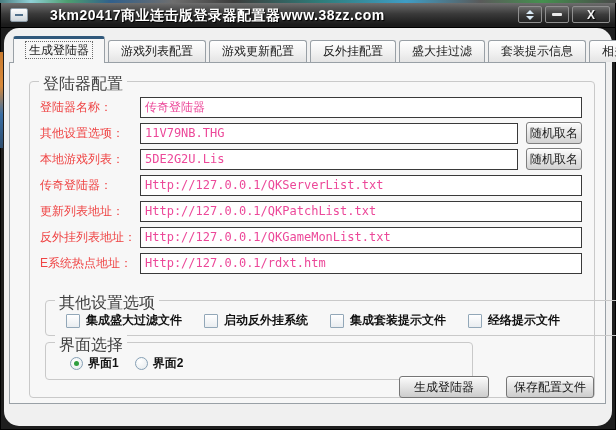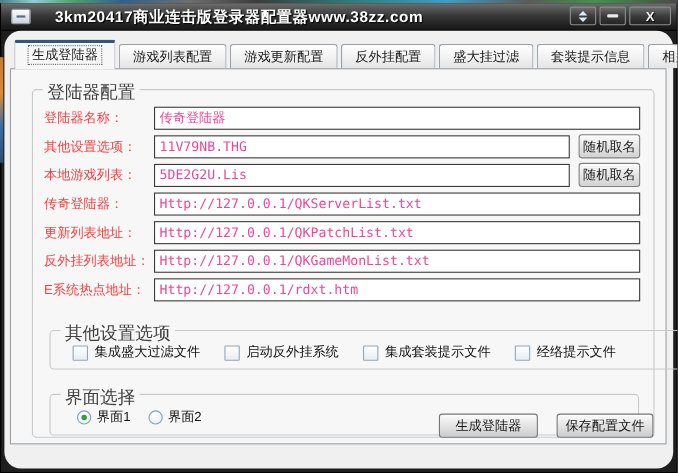--- a/index.html
+++ b/index.html
@@ -90,21 +90,21 @@
   
   .groupbox {
     position:absolute; border:1px solid #c9c9c9; border-radius:4px; background:transparent;
   }
   .groupbox > .gb-title {
     position:absolute; top:-8px; left:9px; padding:0 4px;
     background:#f7f7f7; font-size:16px; color:#404040; white-space:nowrap;font-family:Liberation Serif, serif;
   }
   .gb-main  { left:19px; top:18px;  width:566px; height:317px; }
   .gb-opts  { left:15px; top:218px; width:580px; height:36px; }
-  .gb-ui    { left:15px; top:260px; width:536px; height:38px;margin-top:16px; }
+  .gb-ui    { left:15px; top:260px; width:428px; height:38px; }
 
   
   .rows { position:absolute; left:10px; top:14px; width:542px; }
   .frow { display:flex; align-items:center; height:22px; margin-bottom:4px; }
   .frow-label { width:100px; flex:none; font-size:12px; color:#ef4444; white-space:nowrap; }
   .frow input {
     flex:1; height:21px; border:1px solid #3a3a3a; background:#fff;
     font:12px "DejaVu Sans Mono","Liberation Mono",monospace; color:#ec4899;
     padding:0 4px; border-radius:0; outline:none;
   }
@@ -117,21 +117,21 @@
   }
 
   
   .opt-row { position:absolute; left:20px; top:11px; display:flex; align-items:center; gap:22px; }
   .opt-item { display:flex; align-items:center; cursor:default; }
   .checkbox {
     width:14px; height:14px; flex:none; margin-right:6px;
     border:1px solid #92a7b8; background:linear-gradient(#ffffff,#e9edf0);
     border-radius:1px;
   }
-  .opt-label { font-size:12px; color:#111; white-space:nowrap; }
+  .opt-label { font-size:12px; color:#111; white-space:nowrap;font-weight:bold; }
 
   .radio-row { position:absolute; left:24px; top:12px; display:flex; align-items:center; gap:16px; }
   .radio {
     width:13px; height:13px; flex:none; margin-right:5px; position:relative;
     border:1px solid #86a0b5; border-radius:50%;
     background:radial-gradient(circle at 35% 30%, #ffffff, #e4e9ec);
   }
   .radio.selected::after {
     content:""; position:absolute; left:3px; top:3px; width:5px; height:5px;
     border-radius:50%; background:#2f9e3f;

